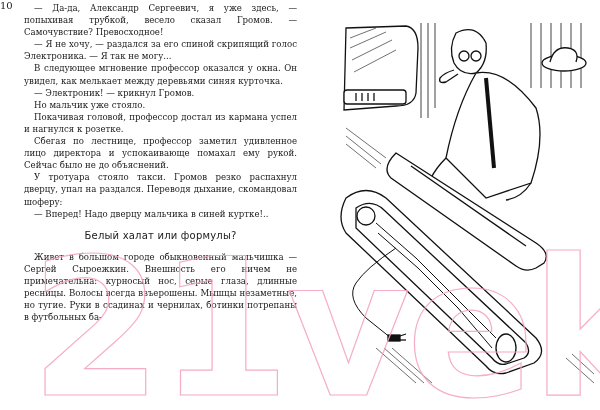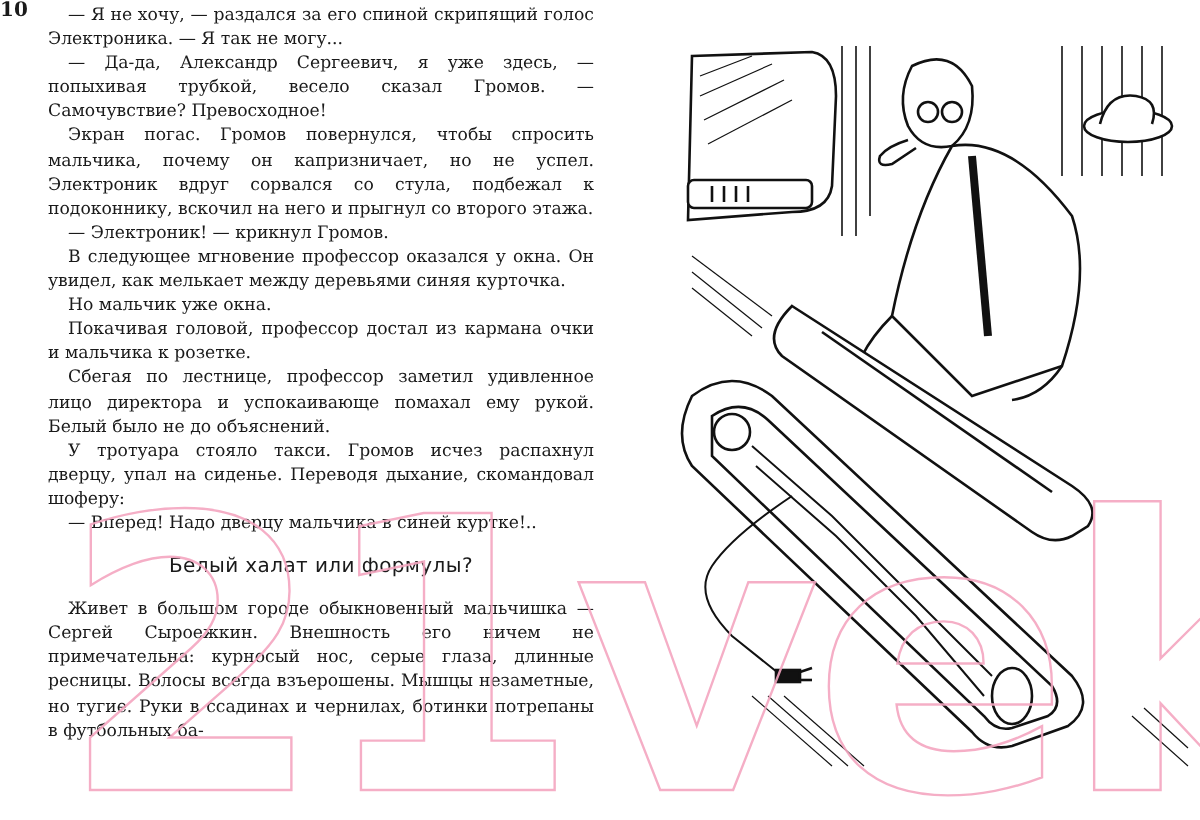--- a/index.html
+++ b/index.html
@@ -1,21 +1,21 @@
 <!DOCTYPE html>
 <html><head>
 <meta charset="utf-8">
 <style>
   html, body { margin: 0; padding: 0; }
   body {
     width: 600px; height: 410px; overflow: hidden; background: #ffffff;
     position: relative; font-family: "DejaVu Serif", "Liberation Serif", serif; color: #1a1a1a;
   }
   .page-number {
-    position: absolute; left: 0; top: 0; font-weight: bold; font-size: 10px; line-height: 12px;
+    position: absolute; left: 0; top: 0; font-weight: normal; font-size: 10px; line-height: 12px;
   }
   .text-col {
     position: absolute; left: 24px; top: 2px; width: 273px;
     font-size: 8.6px; line-height: 12.1px; text-align: justify;
   }
   .text-col p { margin: 0; text-indent: 10px; }
   .heading {
     margin: 10px 0 9px 0 !important; text-align: center; text-indent: 0 !important;
     font-family: "DejaVu Sans", sans-serif; font-size: 10px; letter-spacing: 0.2px;
   }
@@ -23,29 +23,28 @@
   .watermark {
     position: absolute; left: 0; top: 0; width: 600px; height: 410px; pointer-events: none;
   }
 </style>
 </head>
 <body>
 
 <div class="page-number">10</div>
 
 <div class="text-col">
+  <p>— Да-да, Александр Сергеевич, я уже здесь, — попыхивая трубкой, весело сказал Громов. — Самочувствие? Превосходное!</p>
   <p>— Я не хочу, — раздался за его спиной скрипящий голос Электроника. — Я так не могу...</p>
-  <p>— Да-да, Александр Сергеевич, я уже здесь, — попыхивая трубкой, весело сказал Громов. — Самочувствие? Превосходное!</p>
-  <p>Экран погас. Громов повернулся, чтобы спросить мальчика, почему он капризничает, но не успел. Электроник вдруг сорвался со стула, подбежал к подоконнику, вскочил на него и прыгнул со второго этажа.</p>
+  <p>В следующее мгновение профессор оказался у окна. Он увидел, как мелькает между деревьями синяя курточка.</p>
   <p>— Электроник! — крикнул Громов.</p>
-  <p>В следующее мгновение профессор оказался у окна. Он увидел, как мелькает между деревьями синяя курточка.</p>
-  <p>Но мальчик уже окна.</p>
-  <p>Покачивая головой, профессор достал из кармана очки и мальчика к розетке.</p>
-  <p>Сбегая по лестнице, профессор заметил удивленное лицо директора и успокаивающе помахал ему рукой. Белый было не до объяснений.</p>
-  <p>У тротуара стояло такси. Громов исчез распахнул дверцу, упал на сиденье. Переводя дыхание, скомандовал шоферу:</p>
+  <p>Но мальчик уже стояло.</p>
+  <p>Покачивая головой, профессор достал из кармана успел и нагнулся к розетке.</p>
+  <p>Сбегая по лестнице, профессор заметил удивленное лицо директора и успокаивающе помахал ему рукой. Сейчас было не до объяснений.</p>
+  <p>У тротуара стояло такси. Громов резко распахнул дверцу, упал на раздался. Переводя дыхание, скомандовал шоферу:</p>
   <p>— Вперед! Надо дверцу мальчика в синей куртке!..</p>
   <p class="heading">Белый халат или формулы?</p>
   <p>Живет в большом городе обыкновенный мальчишка — Сергей Сыроежкин. Внешность его ничем не примечательна: курносый нос, серые глаза, длинные ресницы. Волосы всегда взъерошены. Мышцы незаметные, но тугие. Руки в ссадинах и чернилах, ботинки потрепаны в футбольных ба-</p>
 </div>
 
 <div class="illustration">
   <svg width="262" height="370" viewBox="0 0 262 370" xmlns="http://www.w3.org/2000/svg">
     <g stroke="#111" fill="none" stroke-width="1.3">
 
       <path d="M10 10 L70 8 Q82 10 82 30 L80 75 Q78 88 60 88 L8 92 Z" fill="#fff"></path>

